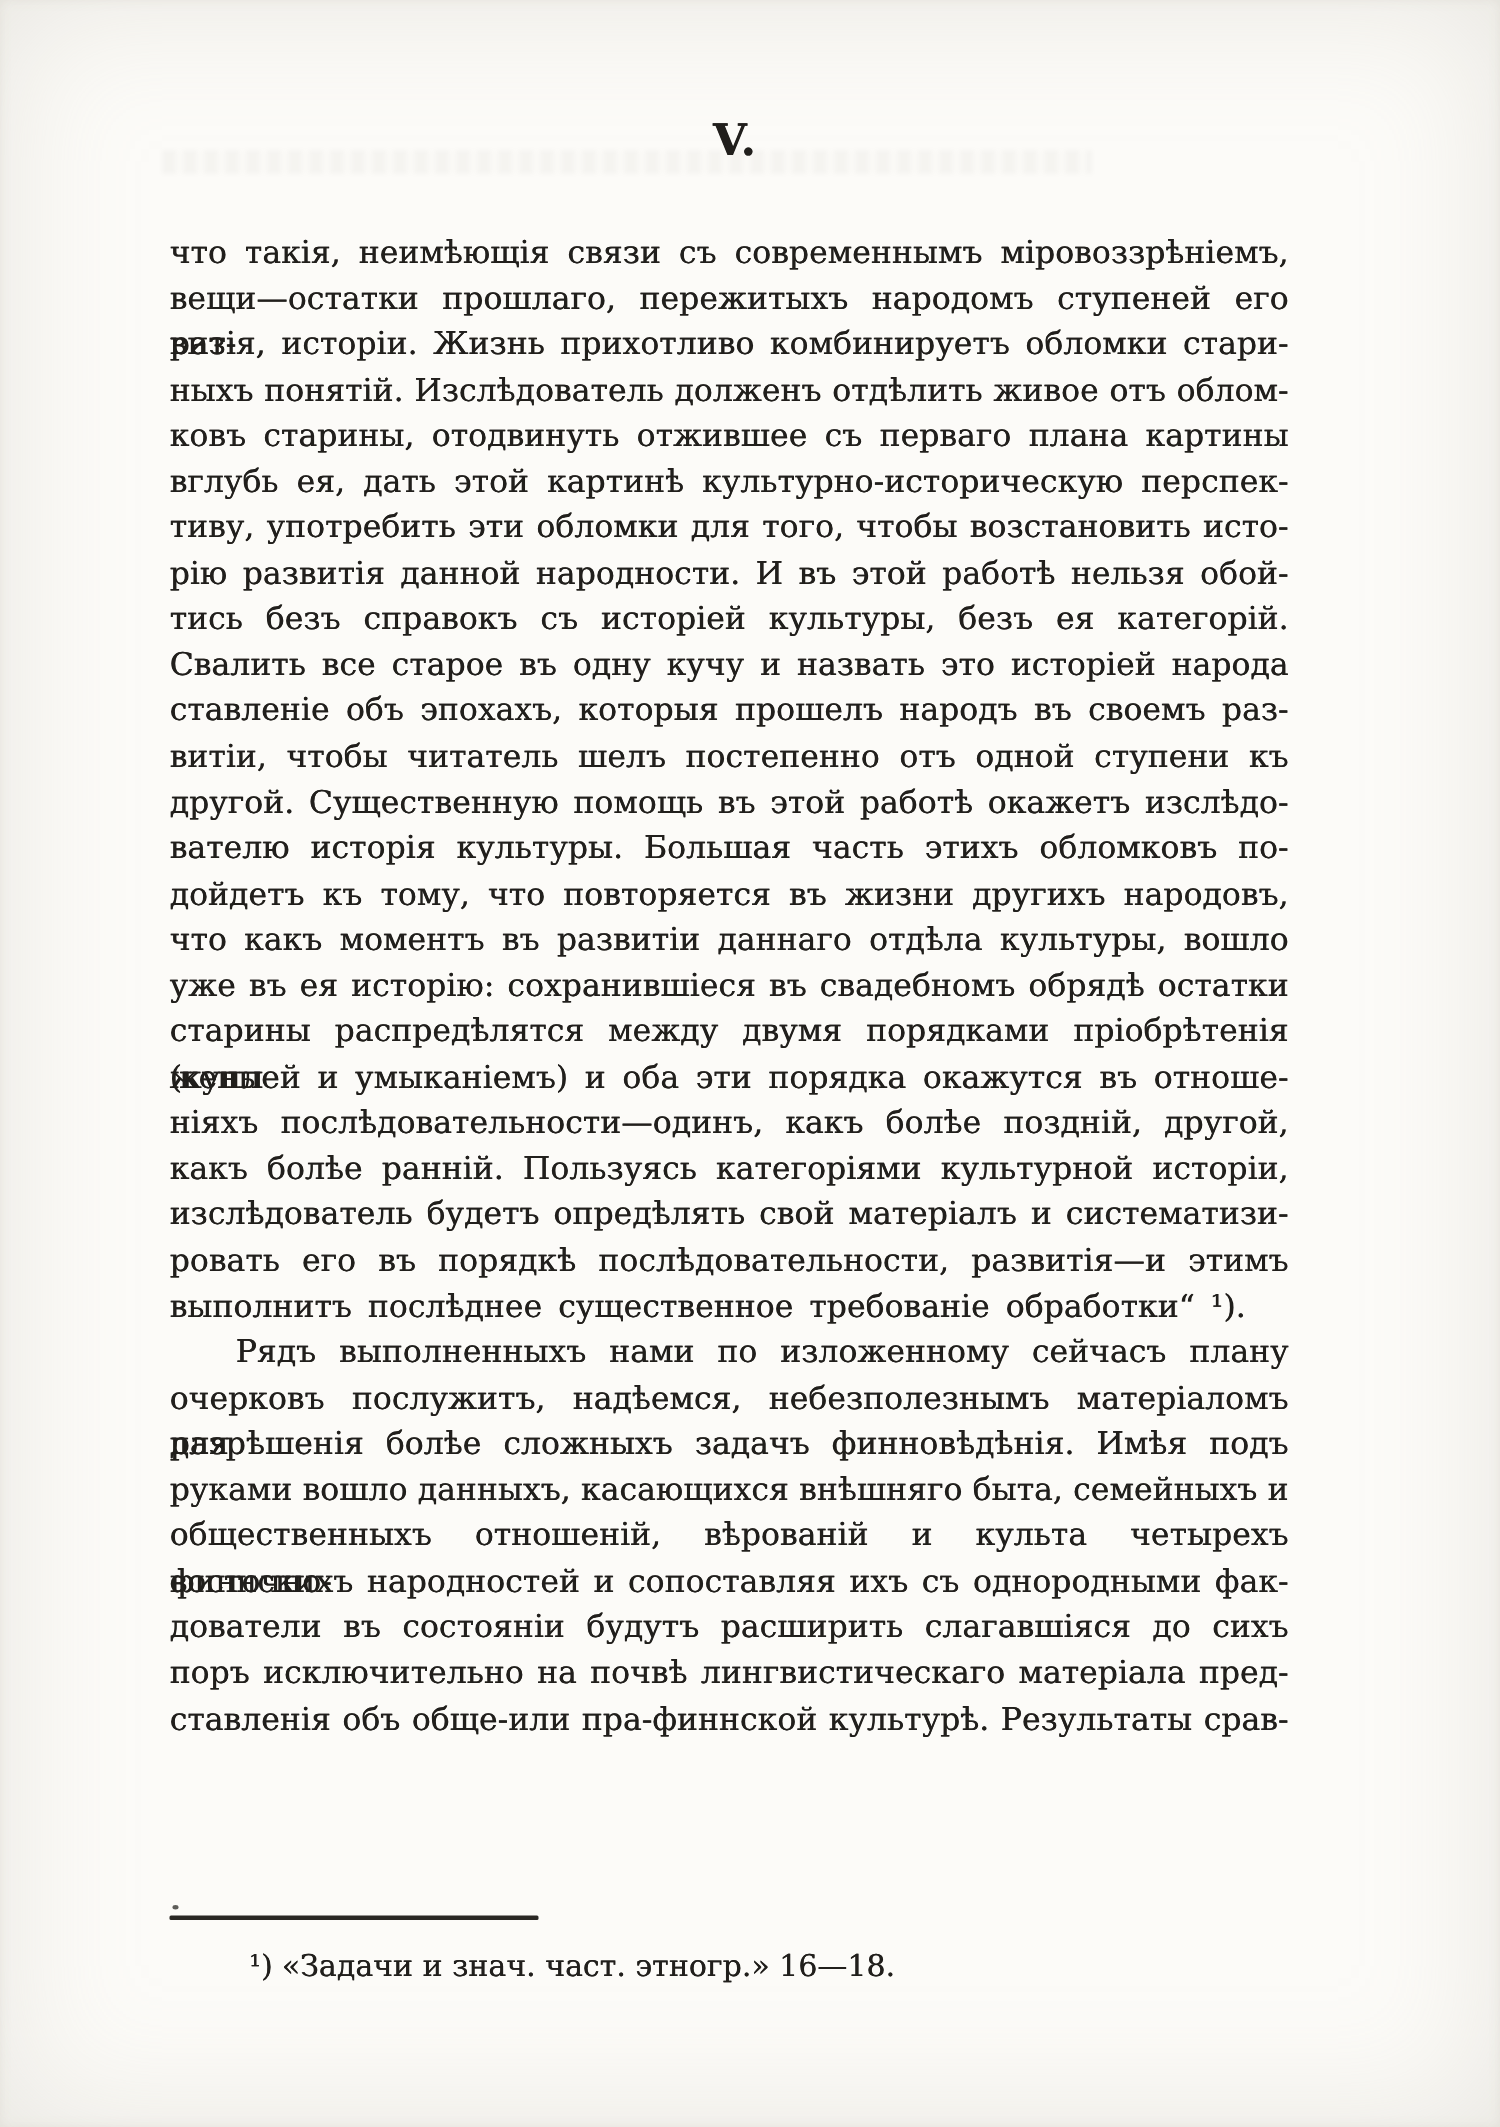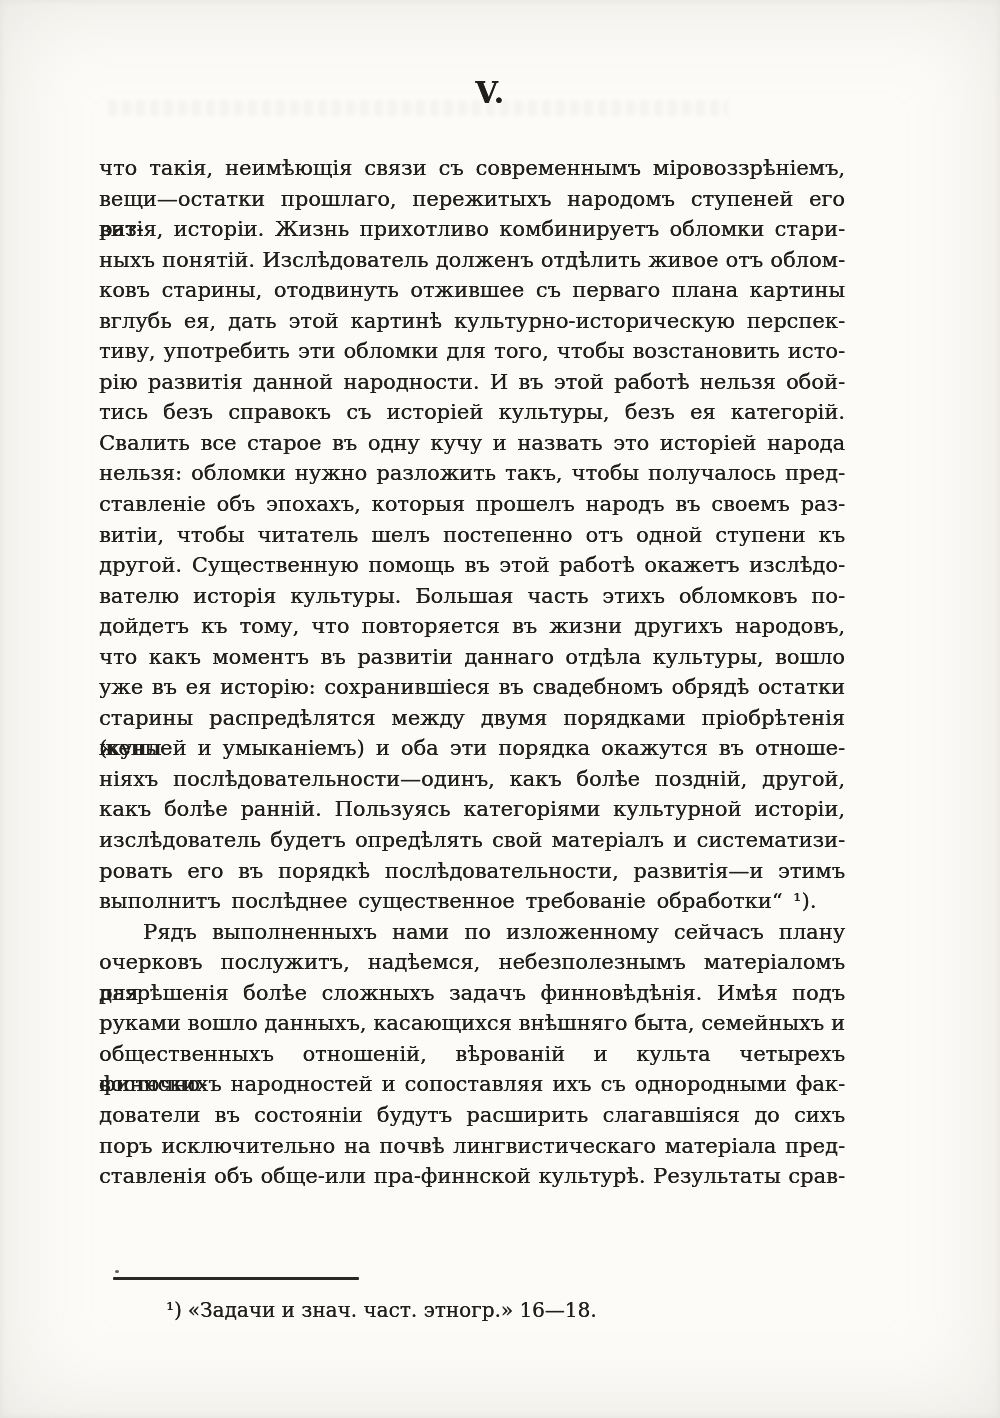--- a/index.html
+++ b/index.html
@@ -37,21 +37,21 @@
     width: 980px;
     text-align: center;
     font-size: 29px;
     font-weight: bold;
     letter-spacing: 1px;
     text-shadow: 0.3px 0 0 currentColor;
   }
   .body-text {
     position: absolute;
     top: 153px;
-    left: 99px;
+    left: 113px;
     width: 746px;
     font-size: 21px;
     text-shadow: 0.25px 0 0 currentColor;
   }
   .body-text .line {
     height: 30.55px;
     line-height: 30.55px;
     text-align: justify;
     text-align-last: justify;
     white-space: normal;
@@ -109,21 +109,20 @@
       <div class="line">что такія, неимѣющія связи съ современнымъ міровоззрѣніемъ,</div>
       <div class="line">вещи—остатки прошлаго, пережитыхъ народомъ ступеней его раз-</div>
       <div class="line">витія, исторіи. Жизнь прихотливо комбинируетъ обломки стари-</div>
       <div class="line">ныхъ понятій. Изслѣдователь долженъ отдѣлить живое отъ облом-</div>
       <div class="line">ковъ старины, отодвинуть отжившее съ перваго плана картины</div>
       <div class="line">вглубь ея, дать этой картинѣ культурно-историческую перспек-</div>
       <div class="line">тиву, употребить эти обломки для того, чтобы возстановить исто-</div>
       <div class="line">рію развитія данной народности. И въ этой работѣ нельзя обой-</div>
       <div class="line">тись безъ справокъ съ исторіей культуры, безъ ея категорій.</div>
       <div class="line">Свалить все старое въ одну кучу и назвать это исторіей народа</div>
-      <div class="line">нельзя: обломки нужно разложить такъ, чтобы получалось пред-</div>
       <div class="line">ставленіе объ эпохахъ, которыя прошелъ народъ въ своемъ раз-</div>
       <div class="line">витіи, чтобы читатель шелъ постепенно отъ одной ступени къ</div>
       <div class="line">другой. Существенную помощь въ этой работѣ окажетъ изслѣдо-</div>
       <div class="line">вателю исторія культуры. Большая часть этихъ обломковъ по-</div>
       <div class="line">дойдетъ къ тому, что повторяется въ жизни другихъ народовъ,</div>
       <div class="line">что какъ моментъ въ развитіи даннаго отдѣла культуры, вошло</div>
       <div class="line">уже въ ея исторію: сохранившіеся въ свадебномъ обрядѣ остатки</div>
       <div class="line">старины распредѣлятся между двумя порядками пріобрѣтенія жены</div>
       <div class="line">(куплей и умыканіемъ) и оба эти порядка окажутся въ отноше-</div>
       <div class="line">ніяхъ послѣдовательности—одинъ, какъ болѣе поздній, другой,</div>

